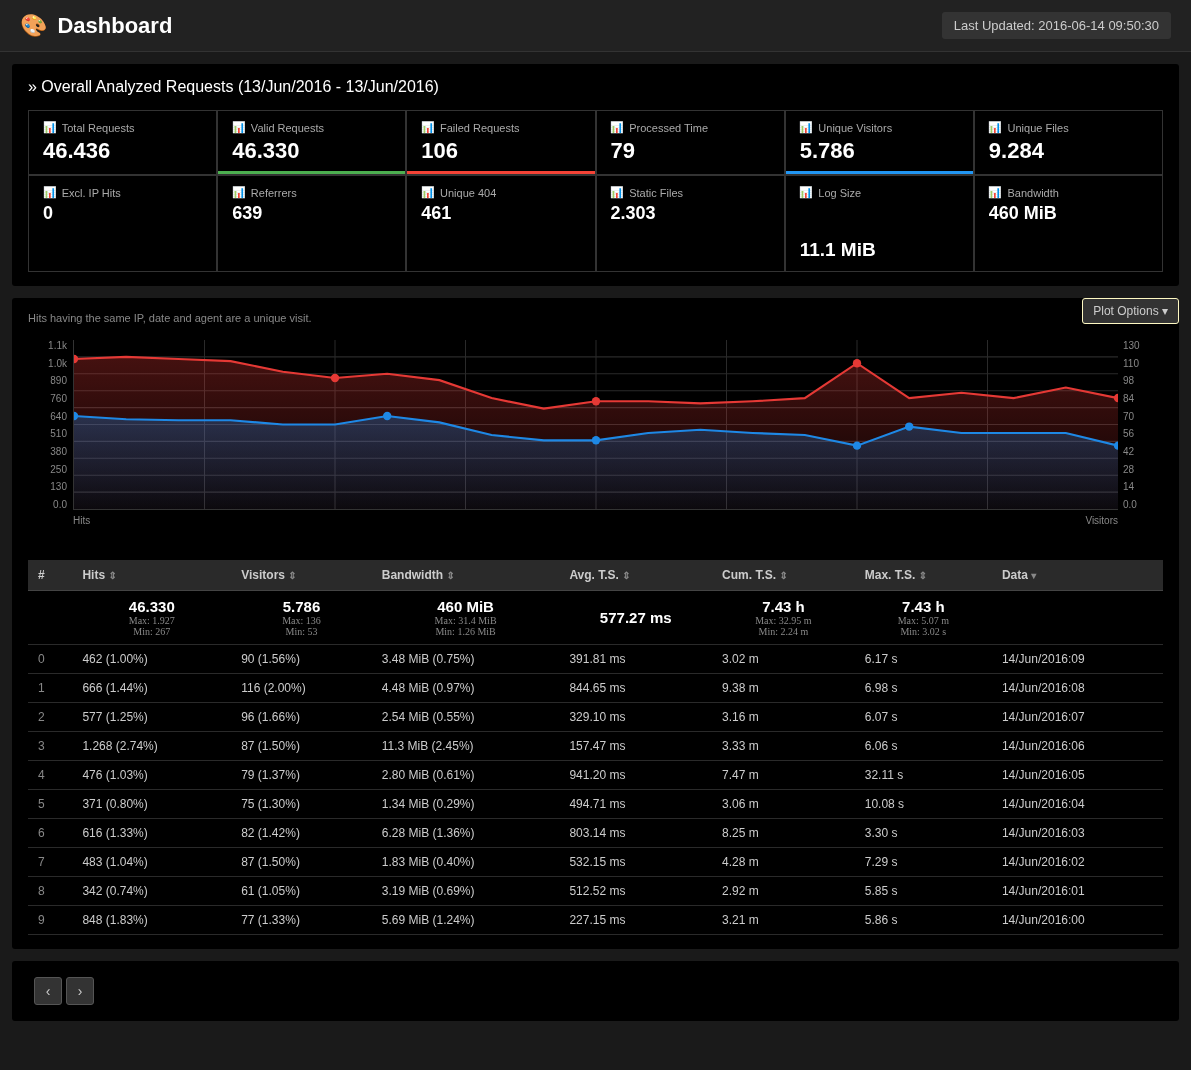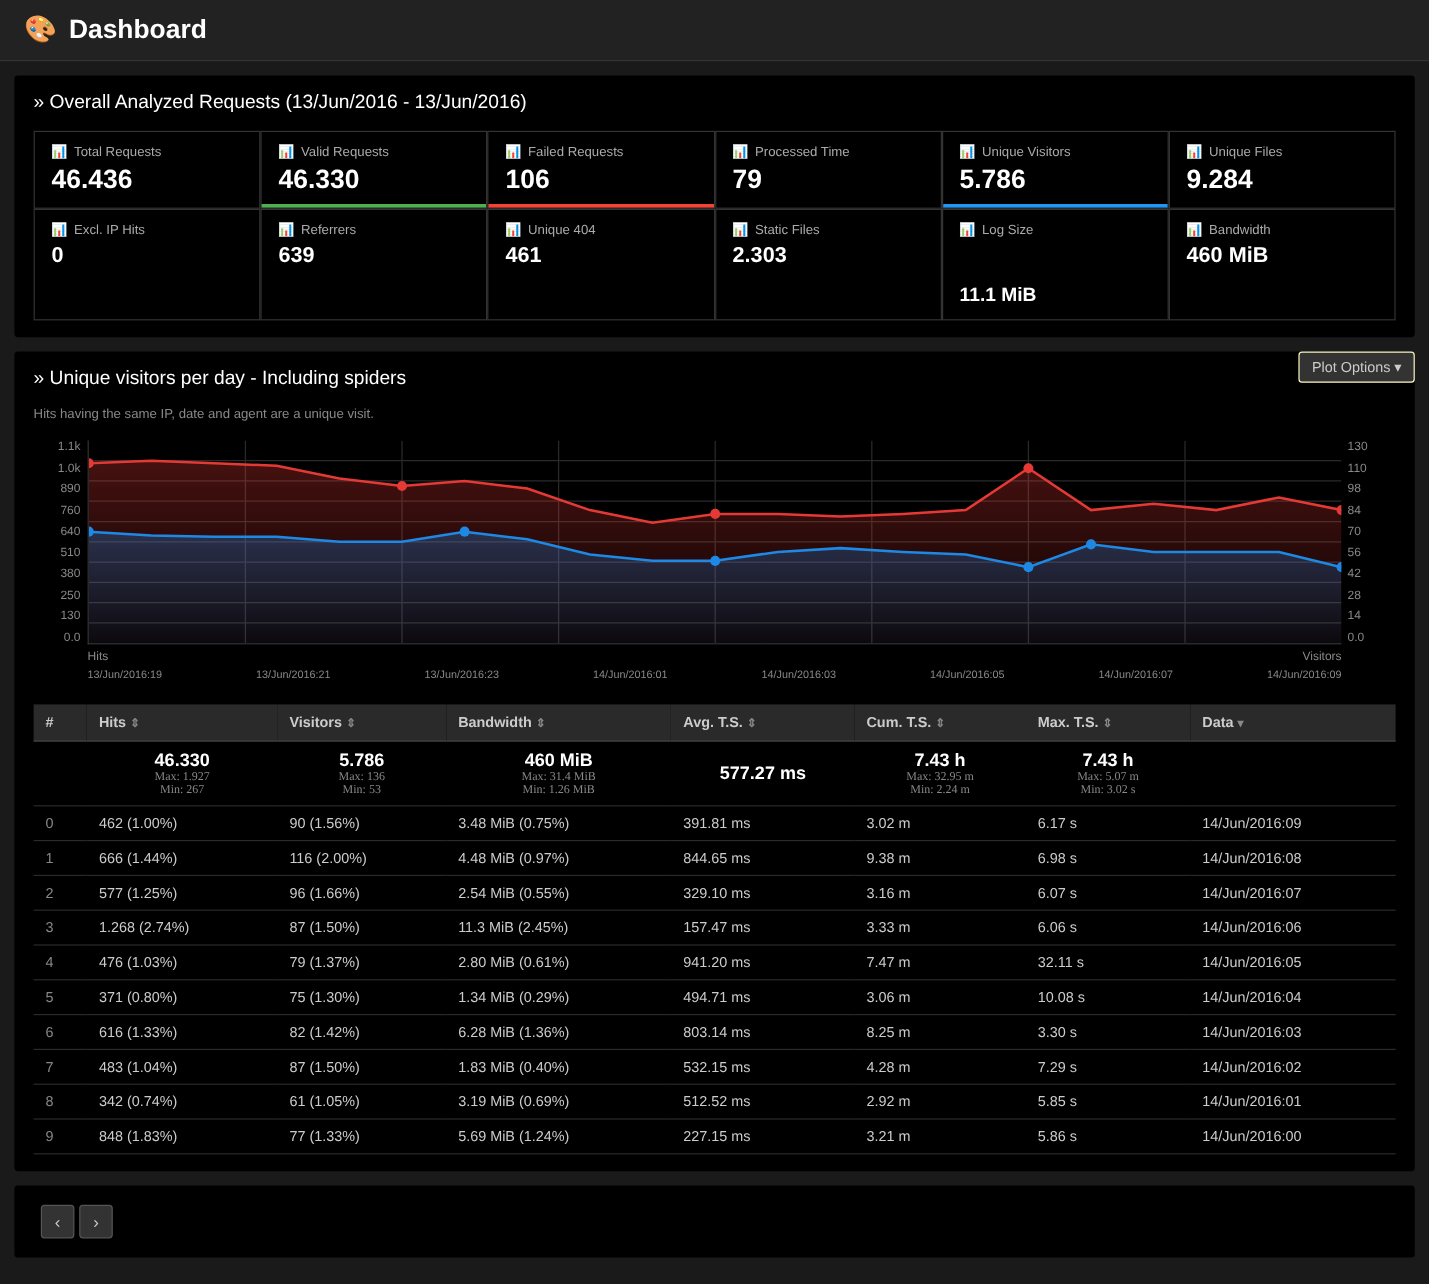--- a/index.html
+++ b/index.html
@@ -62,20 +62,21 @@
     .page-btn { background: #333; color: #ccc; border: 1px solid #555; width: 28px; height: 28px; display: flex; align-items: center; justify-content: center; border-radius: 3px; cursor: pointer; font-size: 14px; }
   </style>
 </head>
 <body>
 
 <div class="header">
   <div class="header-title">
     <span class="icon">🎨</span>
     <span>Dashboard</span>
   </div>
+  <div class="last-updated">Last Updated: 2016-06-14 09:50:30</div>
 </div>
 
 <div class="section">
   <div class="section-title">» Overall Analyzed Requests (13/Jun/2016 - 13/Jun/2016)</div>
   <div class="stats-grid">
 
     <div class="stat-card">
       <div class="stat-label">
         <span>📊</span>
         <span>Total Requests</span>
@@ -147,36 +148,35 @@
         <span>📊</span>
         <span>Static Files</span>
       </div>
       <div class="stat-value" style="font-size:18px;">2.303</div>
     </div>
     <div class="stat-card">
       <div class="stat-label">
         <span>📊</span>
         <span>Log Size</span>
       </div>
-      <div class="stat-value" style="font-size:16px;margin-top:40px;">11.1 MiB</div>
+      <div class="stat-value" style="font-size:19px;margin-top:40px;">11.1 MiB</div>
     </div>
     <div class="stat-card">
       <div class="stat-label">
         <span>📊</span>
         <span>Bandwidth</span>
       </div>
       <div class="stat-value" style="font-size:18px;">460 MiB</div>
     </div>
   </div>
 </div>
 
 <div class="section chart-section">
   <div style="display:flex; justify-content:space-between; align-items:flex-start;">
     <div>
-      <div class="section-title">» Unique visitors per day - Including spiders</div>
       <div class="chart-subtitle">Hits having the same IP, date and agent are a unique visit.</div>
     </div>
     <button class="plot-options-btn">Plot Options ▾</button>
   </div>
 
   <div class="chart-container">
     <div class="chart-labels-left">
       <span>1.1k</span>
       <span>1.0k</span>
       <span>890</span>
@@ -249,30 +249,20 @@
       <span>84</span>
       <span>70</span>
       <span>56</span>
       <span>42</span>
       <span>28</span>
       <span>14</span>
       <span>0.0</span>
     </div>
     <div class="chart-axis-label-left">Hits</div>
     <div class="chart-axis-label-right">Visitors</div>
-    <div class="chart-x-labels" style="bottom:0;">
-      <span>13/Jun/2016:19</span>
-      <span>13/Jun/2016:21</span>
-      <span>13/Jun/2016:23</span>
-      <span>14/Jun/2016:01</span>
-      <span>14/Jun/2016:03</span>
-      <span>14/Jun/2016:05</span>
-      <span>14/Jun/2016:07</span>
-      <span>14/Jun/2016:09</span>
-    </div>
   </div>
 
   <table class="data-table">
     <thead>
       <tr>
         <th>#</th>
         <th>Hits <span class="sort-icon">⇕</span></th>
         <th>Visitors <span class="sort-icon">⇕</span></th>
         <th>Bandwidth <span class="sort-icon">⇕</span></th>
         <th>Avg. T.S. <span class="sort-icon">⇕</span></th>

